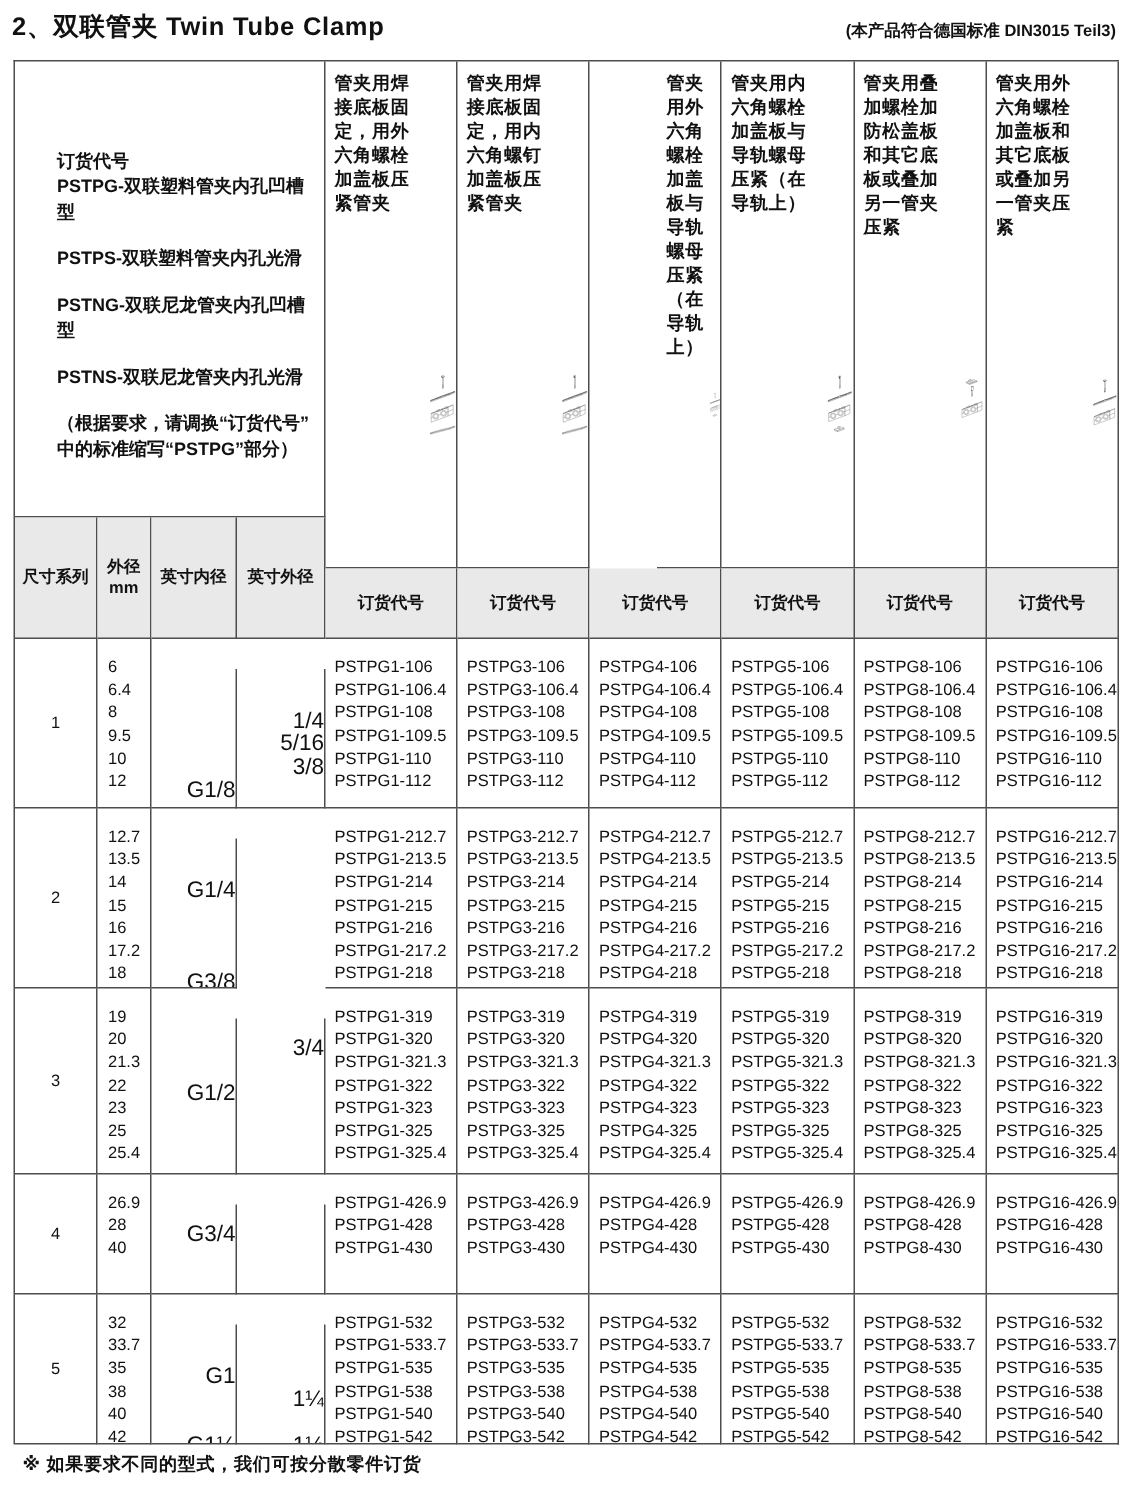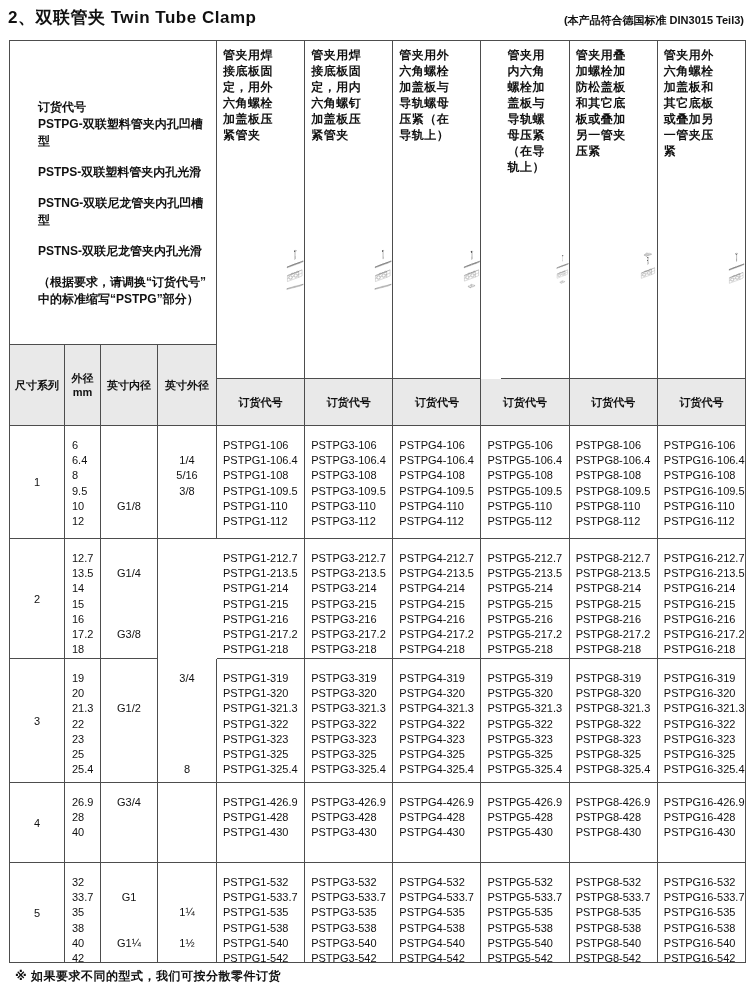--- a/index.html
+++ b/index.html
@@ -22,37 +22,37 @@
     border-top:1px solid #4d4d4d; border-left:1px solid #4d4d4d;
   }
   .cell { border-right:1px solid #4d4d4d; border-bottom:1px solid #4d4d4d; overflow:hidden; }
 
   .info-block { grid-area:1/1/2/5; padding:58px 6px 0 28px; }
   .info-item { font-size:12px; font-weight:bold; line-height:17px;
     white-space:pre-line; margin-bottom:14px; }
 
   .prod-col { display:flex; flex-direction:row; }
   .col0 { grid-area:1/5/3/6; } .col1 { grid-area:1/6/3/7; }
-  .col2 { grid-area:1/7/3/8; } .col3 { grid-area:1/8/3/9;margin-left:20px; }
+  .col2 { grid-area:1/7/3/8;margin-left:45px; } .col3 { grid-area:1/8/3/9; }
   .col4 { grid-area:1/9/3/10; } .col5 { grid-area:1/10/3/11; }
   .desc { padding:6px 3px 0 6px; font-size:12px; font-weight:bold;
     line-height:16px; letter-spacing:0.5px; }
   .drawing { display:block; margin:auto auto 8px auto; }
 
   .hdr { background:#e9e9e9; display:flex; align-items:center; justify-content:center;
     text-align:center; font-size:11px; font-weight:bold; white-space:pre-line; line-height:14px; }
   .hdr-series { grid-area:2/1/4/2; } .hdr-od { grid-area:2/2/4/3; }
   .hdr-iid { grid-area:2/3/4/4;text-align:right; } .hdr-iod { grid-area:2/4/4/5; }
   .hdr-code0 { grid-area:3/5/4/6; } .hdr-code1 { grid-area:3/6/4/7; }
   .hdr-code2 { grid-area:3/7/4/8; } .hdr-code3 { grid-area:3/8/4/9; }
   .hdr-code4 { grid-area:3/9/4/10; } .hdr-code5 { grid-area:3/10/4/11; }
 
   .c-series { display:flex; align-items:center; justify-content:center; font-size:11px; }
   .c-od { padding:12px 0 0 7px; font-size:11px; line-height:15.2px; white-space:pre-line; }
-  .c-inch { padding:12px 0 0 0; text-align:center; font-size:11px; line-height:15.2px; white-space:pre-line; }
+  .c-inch { padding:12px 0 0 0; text-align:right; font-size:15px; line-height:15.2px; white-space:pre-line;margin-top:20px; }
   .c-code { padding:12px 0 0 6px; font-size:11px; line-height:15.2px; white-space:pre-line; }
 
   .footnote { position:absolute; top:968px; left:15px; font-size:12px;
     font-weight:bold; letter-spacing:0.5px; }
 
   svg .ln { fill:none; stroke:#4d4d4d; stroke-width:1; }
   svg .wh { fill:#ffffff; stroke:#4d4d4d; stroke-width:1; }
   svg .gy { fill:#e6e6e6; stroke:#4d4d4d; stroke-width:1; }
   svg .gy2 { fill:#d5d5d5; stroke:#4d4d4d; stroke-width:1; }
   svg .dk { fill:#555; stroke:none; }

